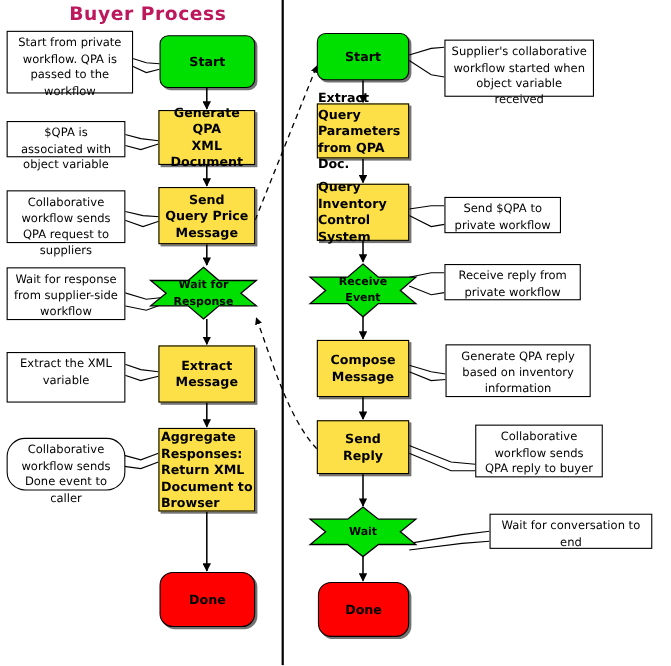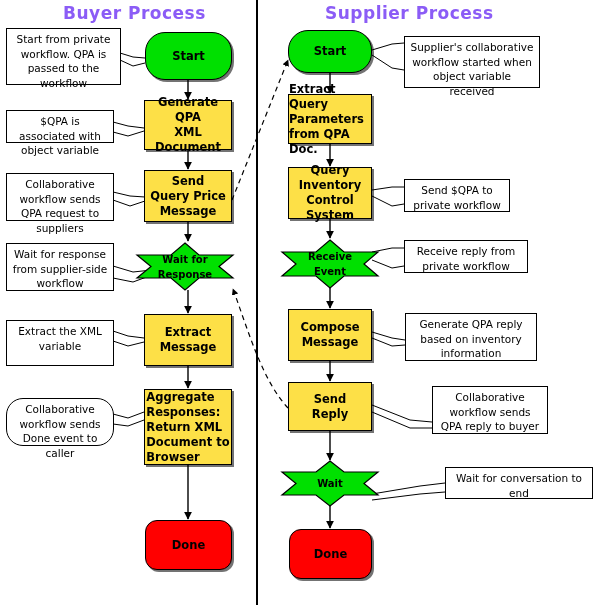--- a/index.html
+++ b/index.html
@@ -23,21 +23,21 @@
     top: 0;
     width: 610px;
     height: 605px;
     pointer-events: none;
   }
   .title {
     position: absolute;
     font-family: "DejaVu Sans", sans-serif;
     font-weight: bold;
     font-size: 17px;
-    color: #8b5cf6;
+    color: #be185d;
     letter-spacing: 0.5px;
     white-space: nowrap;
   }
   .node {
     position: absolute;
     display: flex;
     align-items: center;
     justify-content: center;
     text-align: center;
     font-family: "DejaVu Sans", sans-serif;
@@ -48,21 +48,21 @@
     box-sizing: border-box;
   }
   .node-proc {
     background: #fde047;
     border: 1px solid #000000;
     box-shadow: 2px 2px 0 rgba(0,0,0,0.55);
   }
   .node-term {
     background: #00e000;
     border: 1px solid #000000;
-    border-radius: 20px;
+    border-radius: 8px;
     box-shadow: 2px 2px 0 rgba(0,0,0,0.55);
   }
   .node-end {
     background: #ff0000;
     border: 1px solid #000000;
     border-radius: 12px;
     box-shadow: 2px 2px 0 rgba(0,0,0,0.55);
   }
   .star-wrap {
     position: absolute;
@@ -108,21 +108,20 @@
     background: #000000;
   }
   .proc-label-lines { white-space: pre-line; }
 </style>
 </head>
 <body>
 
 <div id="canvas">
 
   <div class="title" style="left:63px; top:3px;">Buyer Process</div>
-  <div class="title" style="left:325px; top:3px;">Supplier Process</div>
 
   <div class="divider" style="left:256px; top:0px; height:605px;"></div>
 
   <svg class="layer" viewBox="0 0 610 605">
     <defs>
       <marker id="arrow" viewBox="0 0 10 10" refX="9" refY="5" markerWidth="5.5" markerHeight="5.5" orient="auto-start-reverse">
         <path d="M 0 0 L 10 5 L 0 10 z" fill="#000000"></path>
       </marker>
     </defs>
 
@@ -237,21 +236,21 @@
     <span class="proc-label-lines">Start</span>
   </div>
 
   <div class="node node-proc" style="left:288px; top:94px; width:84px; height:50px;">
     <span class="proc-label-lines" style="text-align:left;">Extract Query
 Parameters
 from QPA Doc.</span>
   </div>
 
   <div class="node node-proc" style="left:288px; top:167px; width:84px; height:52px;">
-    <span class="proc-label-lines" style="text-align:center;">Query
+    <span class="proc-label-lines" style="text-align:left;">Query
 Inventory
 Control System</span>
   </div>
 
   <div class="star-wrap" style="left:282px; top:240px; width:96px; height:48px;">
     <svg width="96" height="48" viewBox="0 0 96 48">
       <polygon points="48,0 62,12 96,12 82,24 96,36 62,36 48,48 34,36 0,36 14,24 0,12 34,12" fill="#00e000" stroke="#000000" stroke-width="1.2"></polygon>
     </svg>
     <div class="star-label proc-label-lines">Receive
 Event</div>

